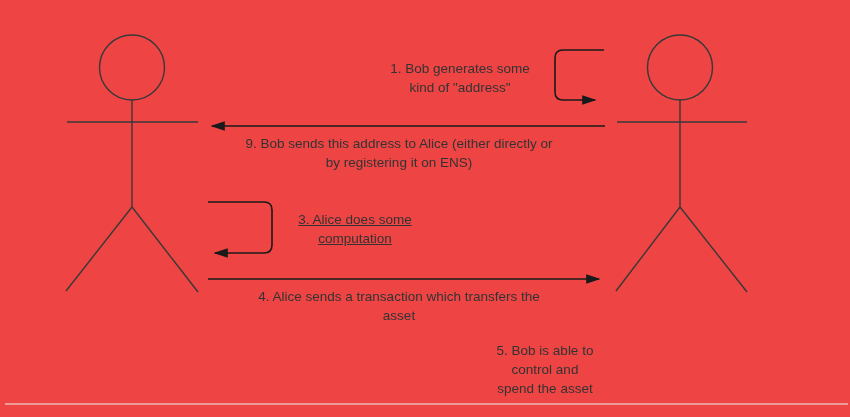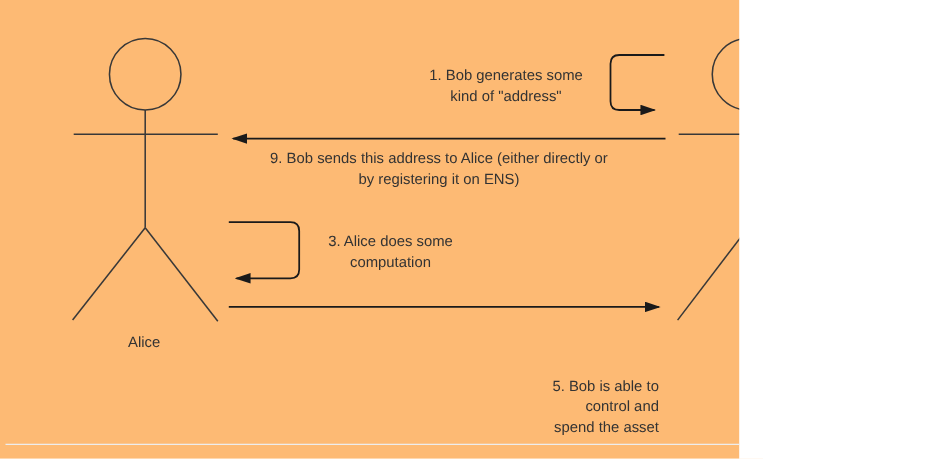--- a/index.html
+++ b/index.html
@@ -2,23 +2,23 @@
 <html><head>
 <meta charset="utf-8">
 <style>
   html, body {
     margin: 0;
     padding: 0;
     background: #ffffff;
   }
   .canvas {
     position: relative;
-    width: 672px;
+    width: 850px;
     height: 417px;
-    background: #fdba74;
+    background: #ef4444;
     overflow: hidden;
     font-family: "Liberation Sans", sans-serif;
   }
   .diagram-svg {
     position: absolute;
     left: 0;
     top: 0;
   }
   .note {
     position: absolute;
@@ -88,24 +88,25 @@
 
     <line class="boundary" x1="5" y1="404" x2="848" y2="404"></line>
   </svg>
 
   <div class="note" style="left:360px; top:59px;  width:200px;">1. Bob generates some
 kind of "address"</div>
 
   <div class="note" style="left:184px; top:134px; width:430px;">9. Bob sends this address to Alice (either directly or
 by registering it on ENS)</div>
 
-  <div class="note" style="left:255px; top:210px; width:200px;">3. Alice does some
+  <div class="note" style="left:255px; top:210px; width:200px;text-decoration:underline;">3. Alice does some
 computation</div>
 
+  <div class="note" style="left:199px; top:287px; width:400px;">4. Alice sends a transaction which transfers the
+asset</div>
 
-  <div class="note" style="left:439px; top:341px; width:160px;text-align:right;">5. Bob is able to
+  <div class="note" style="left:465px; top:341px; width:160px;">5. Bob is able to
 control and
 spend the asset</div>
 
-  <div class="actor-label" style="left:91px; top:301px; width:80px;">Alice</div>
 
 
 </div>
 
 </body></html>

